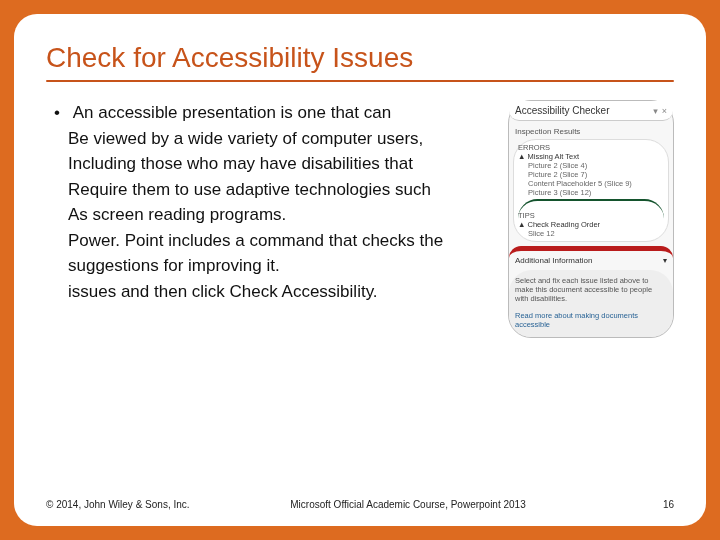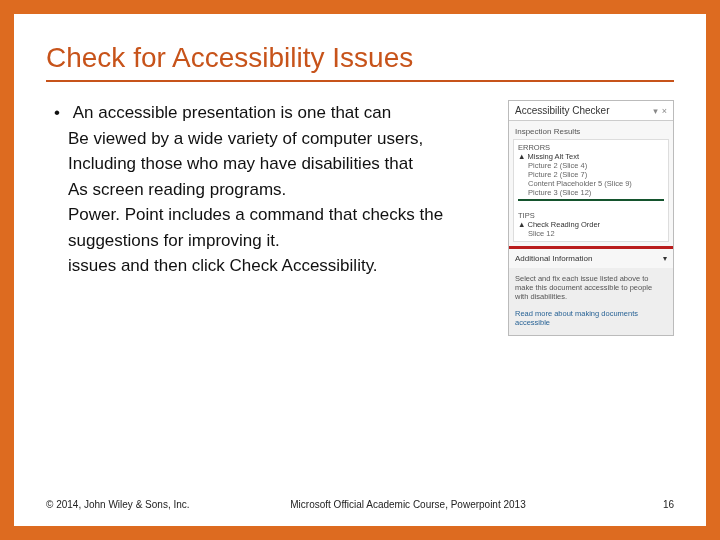--- a/index.html
+++ b/index.html
@@ -1,15 +1,15 @@
 <!DOCTYPE html>
 <html><head>
 <meta charset="utf-8">
 <style>
-  * { box-sizing: border-box; margin: 0; padding: 0; }
+  * { box-sizing: border-box; margin: 0; padding: 0; border-radius: 23px; }
   html, body { width: 720px; height: 540px; }
   body {
     background: #dd6b20;
     padding: 14px;
     font-family: Arial, Helvetica, sans-serif;
   }
   .slide {
     background: #fff;
     width: 100%;
     height: 100%;
@@ -85,21 +85,21 @@
   .panel-item {
     padding-left: 10px;
     color: #666;
   }
   .panel-tips {
     border-top: 2px solid #14532d;
     margin-top: 2px;
     padding-top: 10px;
   }
   .addl {
-    border-top: 3px solid #b91c1c;
+    border-top: 5px solid #b91c1c;
     padding: 5px 6px;
     font-size: 8px;
     color: #333;
     display: flex;
     justify-content: space-between;
     align-items: center;
   }
   .addl-body {
     background: #eee;
     padding: 6px 6px 8px 6px;
@@ -135,20 +135,21 @@
 
   <h1 class="title">Check for Accessibility Issues</h1>
   <div class="title-underline"></div>
 
   <div class="content-row">
 
     <div class="text-col">
       <div class="bullet-line"><span>An accessible presentation is one that can</span></div>
       <div>Be viewed by a wide variety of computer users,</div>
       <div>Including those who may have disabilities that</div>
+      <div>Require them to use adaptive technologies such</div>
       <div>As screen reading programs.</div>
       <div>Power. Point includes a command that checks the</div>
       <div>suggestions for improving it.</div>
       <div>issues and then click Check Accessibility.</div>
     </div>
 
     <div class="panel">
       <div class="panel-header">
         <span>Accessibility Checker</span>
         <span class="panel-header-actions">

